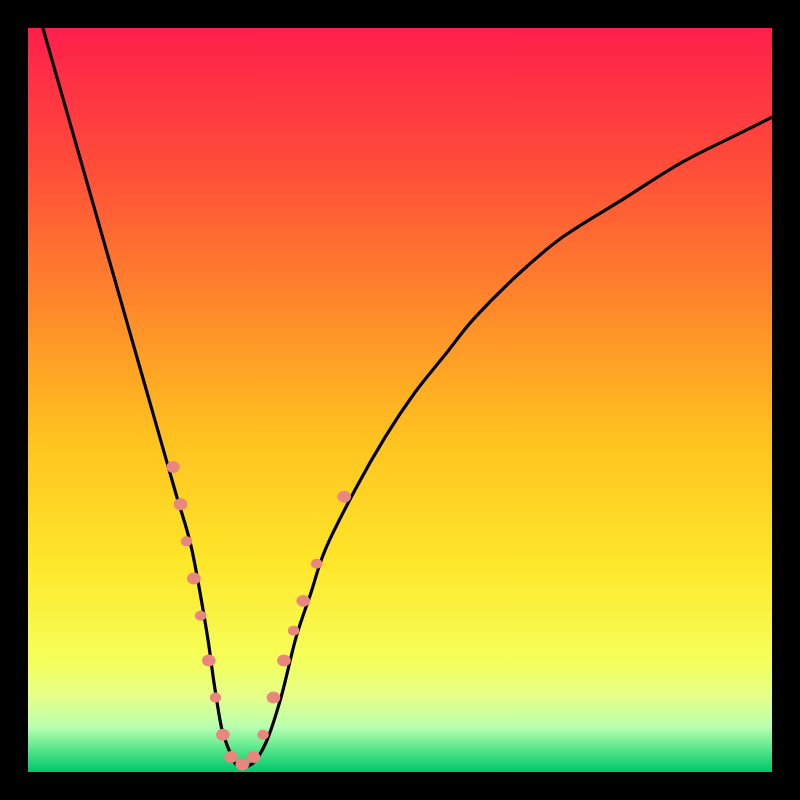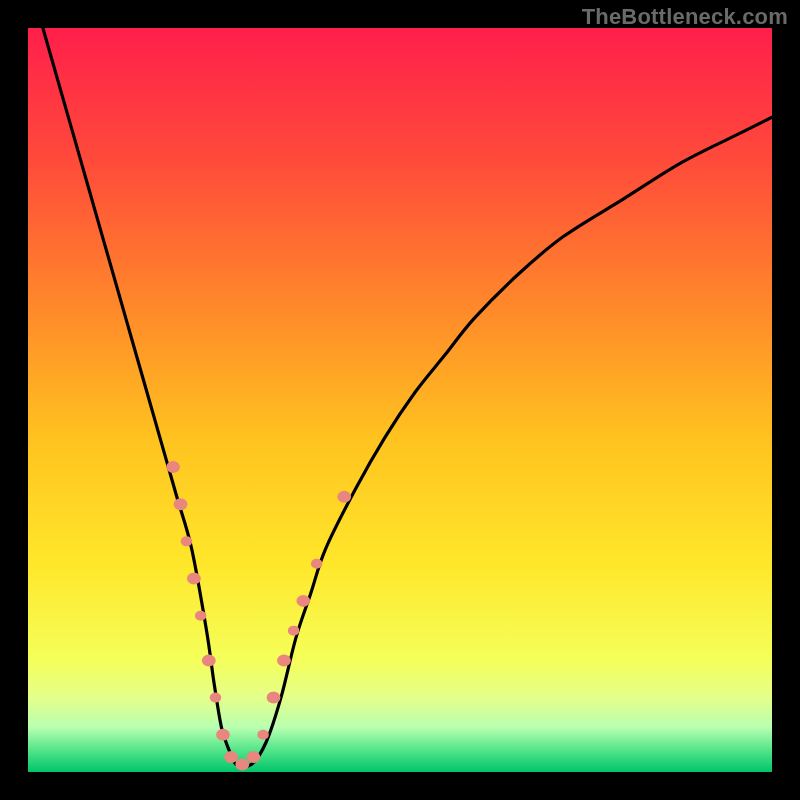--- a/index.html
+++ b/index.html
@@ -33,21 +33,20 @@
     color: #6a6a6a;
     letter-spacing: 0.2px;
     user-select: none;
   }
   svg { display: block; }
 </style>
 </head>
 <body>
 
 <div class="stage">
-  <div class="watermark">TheBottleneck.com</div>
 
   <div class="plot">
     <svg id="chart-svg" width="744" height="744" viewBox="0 0 744 744" preserveAspectRatio="none">
       <defs>
         <linearGradient id="bg-grad" x1="0" y1="0" x2="0" y2="1">
             <stop offset="0.0%" stop-color="#ff1f4b"></stop>
             <stop offset="18.0%" stop-color="#ff4b3a"></stop>
             <stop offset="38.0%" stop-color="#ff8a2a"></stop>
             <stop offset="55.0%" stop-color="#ffc21f"></stop>
             <stop offset="72.0%" stop-color="#ffe72a"></stop>

